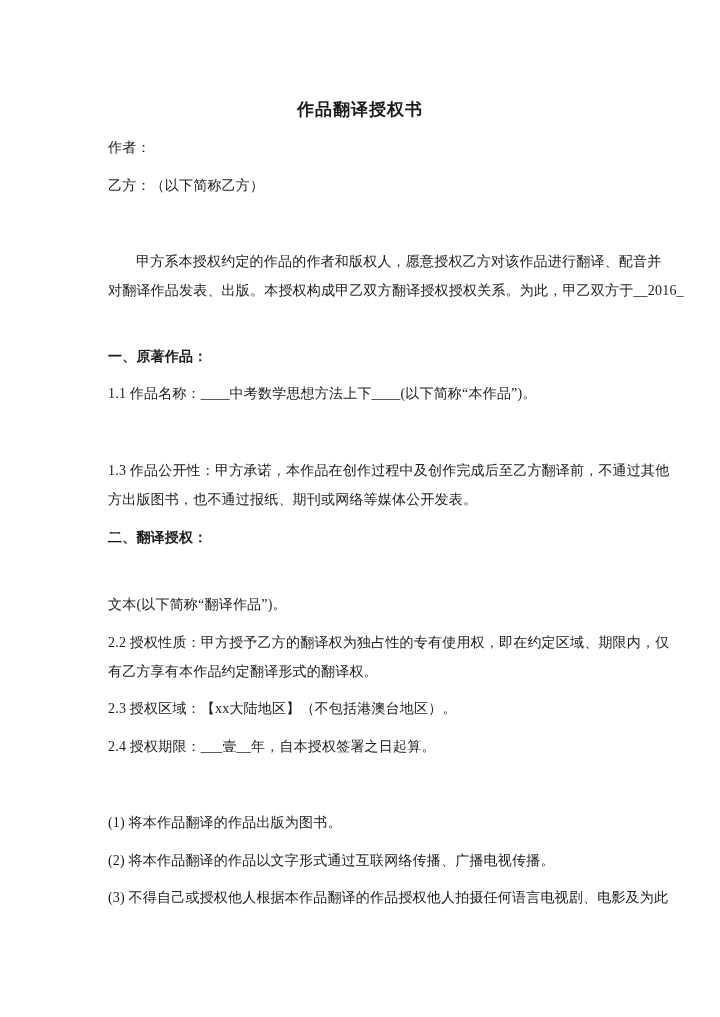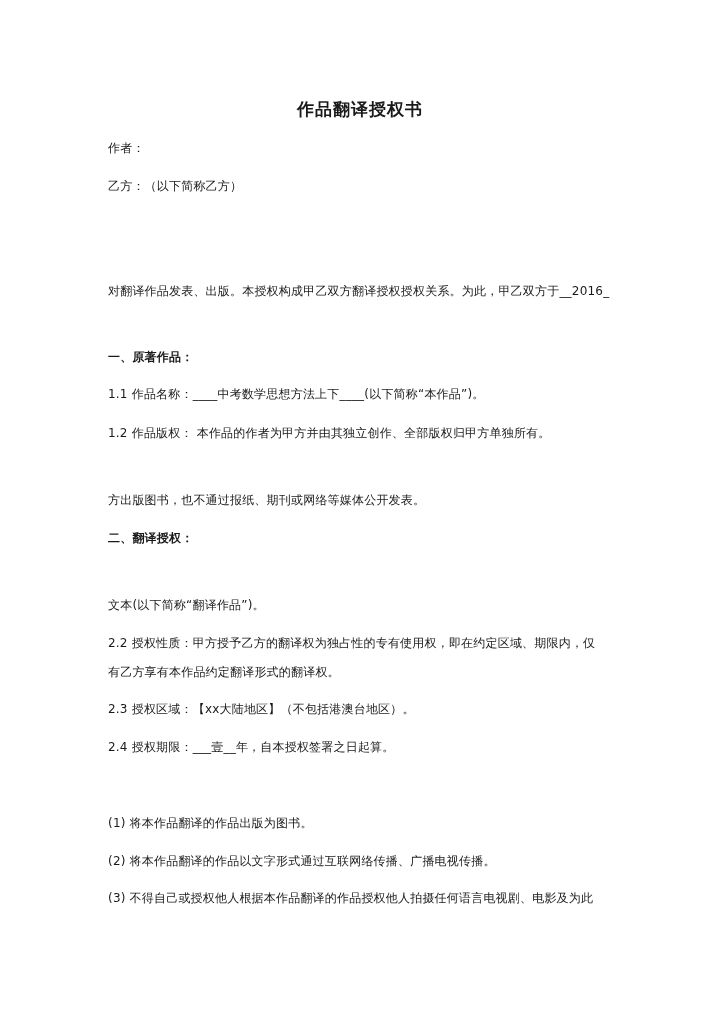--- a/index.html
+++ b/index.html
@@ -1,38 +1,39 @@
 <!DOCTYPE html>
 <html><head>
 <meta charset="utf-8">
 <style>
   html, body { margin: 0; padding: 0; background: #ffffff; }
   body { width: 720px; height: 1017px; position: relative; overflow: hidden;
          font-family: "DejaVu Sans", "Liberation Sans", sans-serif; color: #1a1a1a; }
   .page { position: absolute; left: 0; top: 0; width: 720px; height: 1017px; background: #fff; }
-  .line { position: absolute; left: 108px; font-size: 12px; line-height: 18px; white-space: nowrap; letter-spacing: 0.2px; }
+  .line { position: absolute; left: 108px; font-size: 14px; line-height: 18px; white-space: nowrap; letter-spacing: 0.2px; font-family: Liberation Serif, serif; }
   .title { position: absolute; top: 98px; left: 0; width: 720px; text-align: center;
            font-size: 17px; font-weight: bold; letter-spacing: 1px; font-family: Liberation Mono, monospace; }
   .bold { font-weight: bold; }
   .indent { left: 136px; }
 </style>
 </head>
 <body>
 
 <div class="page">
   <div class="title">作品翻译授权书</div>
 
   <div class="line" style="top:139px">作者：</div>
   <div class="line" style="top:177px">乙方：（以下简称乙方）</div>
 
+  <div class="line indent" style="top:253px">甲方系本授权约定的作品的作者和版权人，愿意授权乙方对该作品进行翻译、配音并</div>
   <div class="line" style="top:282px">对翻译作品发表、出版。本授权构成甲乙双方翻译授权授权关系。为此，甲乙双方于__2016_</div>
 
   <div class="line bold" style="top:348px">一、原著作品：</div>
   <div class="line" style="top:385px">1.1 作品名称：____中考数学思想方法上下____(以下简称“本作品”)。</div>
-  <div class="line" style="top:424px">1.2 作品版权： 本作品的作者为甲方并由其独立创作、全部版权归甲方单独所有。</div>
+  <div class="line" style="top:462px">1.3 作品公开性：甲方承诺，本作品在创作过程中及创作完成后至乙方翻译前，不通过其他</div>
   <div class="line" style="top:491px">方出版图书，也不通过报纸、期刊或网络等媒体公开发表。</div>
 
   <div class="line bold" style="top:529px">二、翻译授权：</div>
   <div class="line" style="top:596px">文本(以下简称“翻译作品”)。</div>
   <div class="line" style="top:634px">2.2 授权性质：甲方授予乙方的翻译权为独占性的专有使用权，即在约定区域、期限内，仅</div>
   <div class="line" style="top:663px">有乙方享有本作品约定翻译形式的翻译权。</div>
   <div class="line" style="top:700px">2.3 授权区域：【xx大陆地区】（不包括港澳台地区）。</div>
   <div class="line" style="top:738px">2.4 授权期限：___壹__年，自本授权签署之日起算。</div>
   <div class="line" style="top:814px">(1) 将本作品翻译的作品出版为图书。</div>
   <div class="line" style="top:852px">(2) 将本作品翻译的作品以文字形式通过互联网络传播、广播电视传播。</div>

